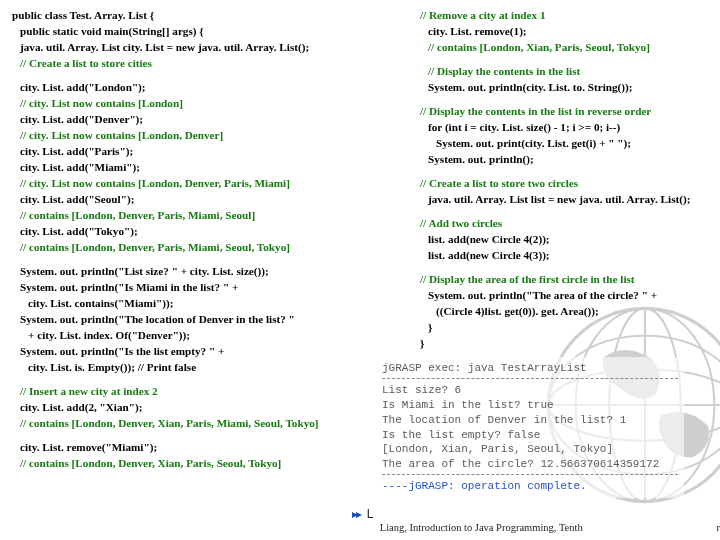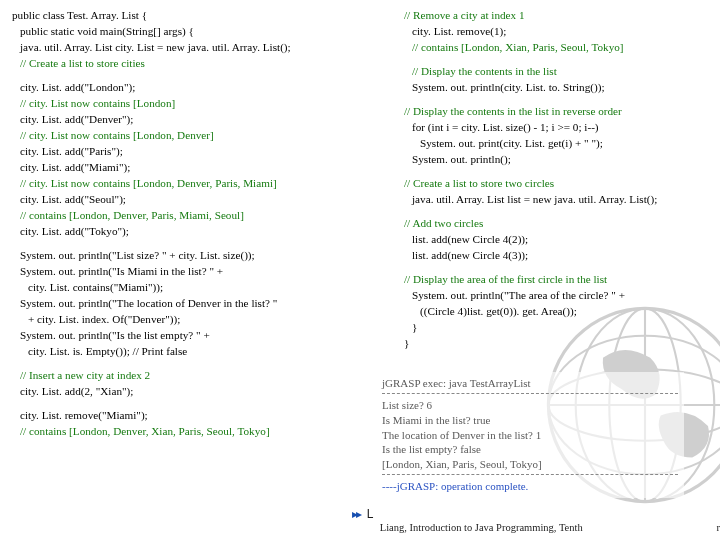--- a/index.html
+++ b/index.html
@@ -11,21 +11,22 @@
     color: #000;
     width: 720px;
     height: 540px;
     box-sizing: border-box;
     background: #fff;
     position: relative;
     overflow: hidden;
   }
   .cols {
     display: flex;
-    gap: 36px;
+    gap: 52px;
+    font-weight: bold;
   }
   .col { flex: 0 0 50%; }
   .ind1 { padding-left: 8px; }
   .ind2 { padding-left: 16px; }
   .ind3 { padding-left: 24px; }
   .blk { margin-bottom: 2px; }
   .gap { height: 8px; }
   .comment { color: #167a11; }
   .footer {
     position: absolute;
@@ -44,21 +45,21 @@
     width: 210px;
     height: 210px;
     opacity: 0.28;
   }
   .globe svg { width: 100%; height: 100%; }
   .console {
     position: absolute;
     right: 36px;
     bottom: 42px;
     width: 296px;
-    font-family: Liberation Serif, serif;
+    font-family: Liberation Mono, monospace;
     font-size: 11px;
     color: #5a5a5a;
     line-height: 1.35;
     background: rgba(255,255,255,0.6);
     padding: 4px 6px;
     margin-top: 31px;
   }
   .console .hr {
     border-top: 1px dashed #888;
     margin: 2px 0 4px;
@@ -89,33 +90,35 @@
     <div class="blk ind1">city. List. add("London");</div>
     <div class="blk ind1 comment">// city. List now contains [London]</div>
     <div class="blk ind1">city. List. add("Denver");</div>
     <div class="blk ind1 comment">// city. List now contains [London, Denver]</div>
     <div class="blk ind1">city. List. add("Paris");</div>
     <div class="blk ind1">city. List. add("Miami");</div>
     <div class="blk ind1 comment">// city. List now contains [London, Denver, Paris, Miami]</div>
     <div class="blk ind1">city. List. add("Seoul");</div>
     <div class="blk ind1 comment">// contains [London, Denver, Paris, Miami, Seoul]</div>
     <div class="blk ind1">city. List. add("Tokyo");</div>
+    <div class="blk ind1 comment">// contains [London, Denver, Paris, Miami, Seoul, Tokyo]</div>
     <div class="gap"></div>
 
     <div class="blk ind1">System. out. println("List size? " + city. List. size());</div>
     <div class="blk ind1">System. out. println("Is Miami in the list? " +</div>
     <div class="blk ind2">city. List. contains("Miami"));</div>
     <div class="blk ind1">System. out. println("The location of Denver in the list? "</div>
     <div class="blk ind2">+ city. List. index. Of("Denver"));</div>
     <div class="blk ind1">System. out. println("Is the list empty? " +</div>
     <div class="blk ind2">city. List. is. Empty()); // Print false</div>
     <div class="gap"></div>
 
     <div class="blk ind1 comment">// Insert a new city at index 2</div>
     <div class="blk ind1">city. List. add(2, "Xian");</div>
+    <div class="blk ind1 comment">// contains [London, Denver, Xian, Paris, Miami, Seoul, Tokyo]</div>
     <div class="gap"></div>
 
     <div class="blk ind1">city. List. remove("Miami");</div>
     <div class="blk ind1 comment">// contains [London, Denver, Xian, Paris, Seoul, Tokyo]</div>
   </div>
 
   <div class="col">
     <div class="blk ind1 comment">// Remove a city at index 1</div>
     <div class="blk ind2">city. List. remove(1);</div>
     <div class="blk ind2 comment">// contains [London, Xian, Paris, Seoul, Tokyo]</div>
@@ -163,20 +166,21 @@
 </div>
 
 <div class="console">
   <div>jGRASP exec: java TestArrayList</div>
   <div class="hr"></div>
   <div>List size? 6</div>
   <div>Is Miami in the list? true</div>
   <div>The location of Denver in the list? 1</div>
   <div>Is the list empty? false</div>
   <div>[London, Xian, Paris, Seoul, Tokyo]</div>
+  <div>The area of the circle? 12.566370614359172</div>
   <div class="hr"></div>
   <div class="blue">----jGRASP: operation complete.</div>
 </div>
 
 <div class="marker">
   <span class="tri">▸▸</span>&nbsp;
   <span>L</span>
 </div>
 
 <div class="footer">Liang, Introduction to Java Programming, Tenth&nbsp;&nbsp;&nbsp;&nbsp;&nbsp;&nbsp;&nbsp;&nbsp;&nbsp;&nbsp;&nbsp;&nbsp;&nbsp;&nbsp;&nbsp;&nbsp;&nbsp;&nbsp;&nbsp;&nbsp;&nbsp;&nbsp;&nbsp;&nbsp;&nbsp;&nbsp;&nbsp;&nbsp;&nbsp;&nbsp;&nbsp;&nbsp;&nbsp;&nbsp;&nbsp;&nbsp;&nbsp;&nbsp;&nbsp;&nbsp;&nbsp;&nbsp;&nbsp;&nbsp;&nbsp;&nbsp;&nbsp;&nbsp;&nbsp;&nbsp;&nbsp;rights rese</div>

